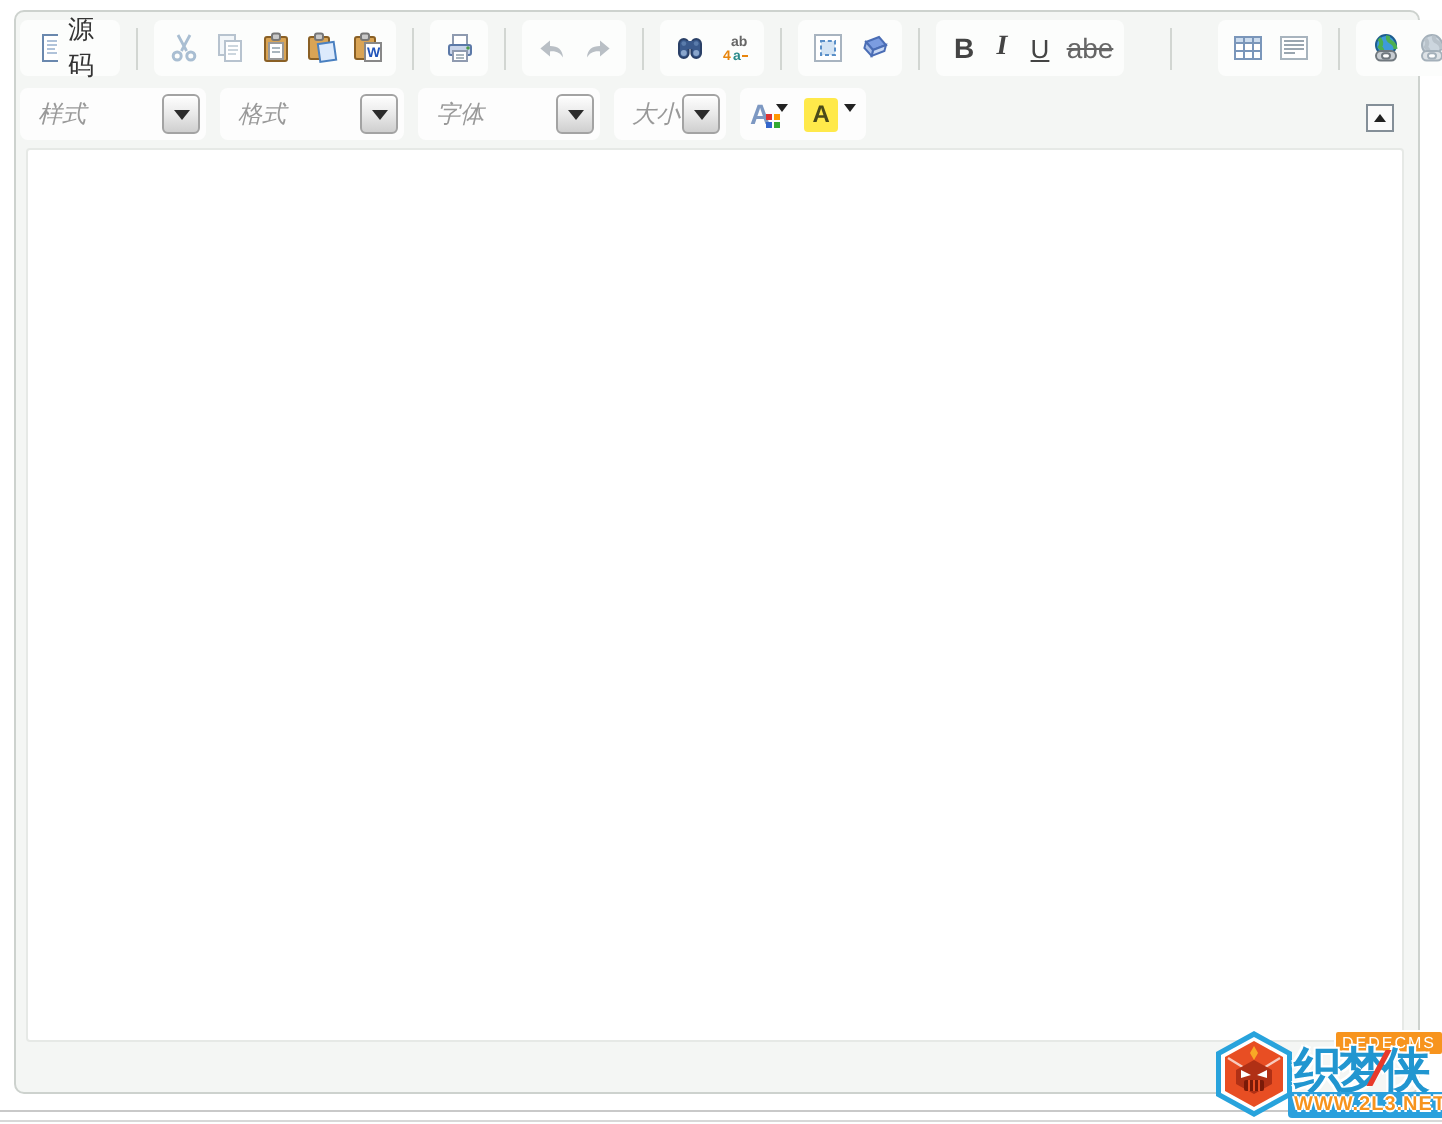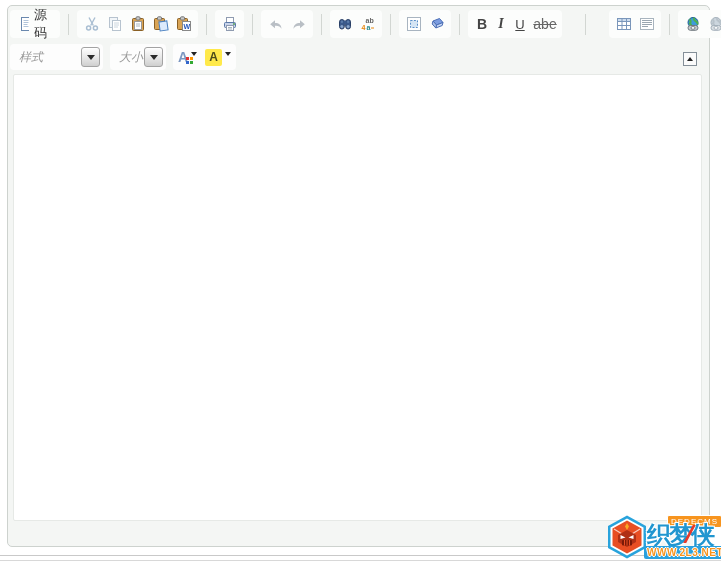--- a/index.html
+++ b/index.html
@@ -239,20 +239,32 @@
     </div>
   </div>
 
   <div class="row2">
     <div class="combo" style="width:93px">
       <span class="combo-text">样式</span>
       <div class="combo-btn">
           <div class="tri-down"></div>
         </div>
     </div>
+    <div class="combo" style="width:92px">
+      <span class="combo-text">格式</span>
+      <div class="combo-btn">
+          <div class="tri-down"></div>
+        </div>
+    </div>
+    <div class="combo" style="width:91px">
+      <span class="combo-text">字体</span>
+      <div class="combo-btn">
+          <div class="tri-down"></div>
+        </div>
+    </div>
     <div class="combo" style="width:56px">
       <span class="combo-text">大小</span>
       <div class="combo-btn">
           <div class="tri-down"></div>
         </div>
     </div>
     <div class="color-group">
       <div class="colorbtn">
         <span class="fgA"><span>A</span><span class="dots">
               <i style="background:#d33"></i>

